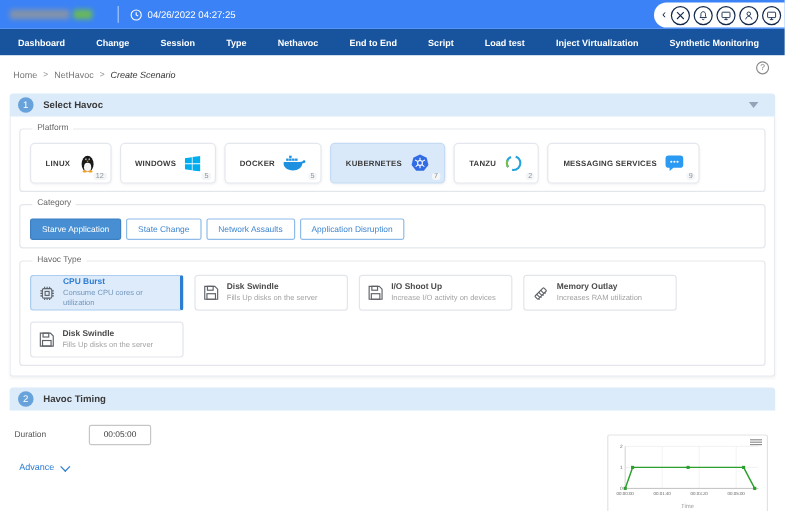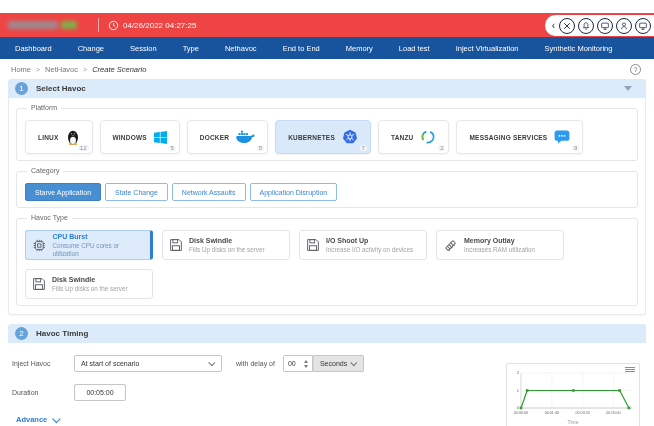--- a/index.html
+++ b/index.html
@@ -1,37 +1,37 @@
 <!DOCTYPE html>
 <html><head>
 <meta charset="utf-8">
 <style>
   html,body{margin:0;padding:0;}
   body{width:654px;height:426px;overflow:hidden;background:#fff;position:relative;
        font-family:"Liberation Sans",sans-serif;-webkit-font-smoothing:antialiased;}
 
   
-  .topbar{height:24px;background:#ef4444;display:flex;align-items:center;position:relative;margin-top:13px;}
+  .topbar{height:24px;background:#3b82f6;display:flex;align-items:center;position:relative;}
   .logo{width:86px;height:12px;margin-left:8px;display:flex;align-items:center;gap:3px;}
   .logo .blob1{width:50px;height:8px;background:#8f969e;border-radius:2px;filter:blur(2px);opacity:.85;}
   .logo .blob2{width:16px;height:8px;background:#6fbf4a;border-radius:2px;filter:blur(2px);opacity:.9;}
   .topbar-divider{width:1px;height:14px;background:rgba(255,255,255,.55);margin:0 9px 0 4px;}
   .timestamp{color:#fff;font-size:8px;display:flex;align-items:center;gap:4px;}
   .top-pill{position:absolute;right:0;top:2px;height:21px;background:#fff;border-radius:11px 0 0 11px;
             display:flex;align-items:center;gap:3px;padding:0 3px 0 7px;}
   .pill-chevron{font-size:10px;color:#0b1f3d;line-height:1;margin-right:1px;}
   .pill-icon{width:16px;height:16px;border:1.3px solid #13294b;border-radius:50%;
              display:flex;align-items:center;justify-content:center;box-sizing:border-box;cursor:pointer;}
 
   
   .navbar{height:22px;background:#17549d;display:flex;align-items:center;padding:0 2px;}
-  .nav-item{color:#fff;font-size:7.5px;font-weight:normal;padding:0 13px;cursor:pointer;white-space:nowrap;}
-
-  
-  .breadcrumb-row{height:20px;display:flex;align-items:center;padding:0 11px;font-size:7.5px;color:#777;position:relative;}
+  .nav-item{color:#fff;font-size:7.5px;font-weight:bold;padding:0 13px;cursor:pointer;white-space:nowrap;}
+
+  
+  .breadcrumb-row{height:32px;display:flex;align-items:center;padding:0 11px;font-size:7.5px;color:#777;position:relative;}
   .crumb{margin-right:5px;cursor:pointer;}
   .crumb-sep{margin-right:5px;color:#999;font-size:7px;}
   .crumb.current{color:#333;font-style:italic;}
   .help-circle{position:absolute;right:13px;top:5px;width:11px;height:11px;border:1px solid #8a8a8a;border-radius:50%;
                color:#777;font-size:7px;display:flex;align-items:center;justify-content:center;cursor:pointer;box-sizing:border-box;}
 
   .content{padding:0 8px;}
 
   
   .section{position:relative;}
@@ -89,21 +89,21 @@
   .num-box{width:30px;height:17px;border:1px solid #c6c6c6;border-radius:2px 0 0 2px;display:flex;align-items:center;
            background:#fff;box-sizing:border-box;padding:0 2px 0 4px;}
   .num-box input{border:none;outline:none;width:14px;font-size:7px;color:#333;padding:0;font-family:inherit;}
   .spinner{display:flex;flex-direction:column;gap:2px;margin-left:2px;cursor:pointer;}
   .spin-up{width:0;height:0;border-left:2.5px solid transparent;border-right:2.5px solid transparent;border-bottom:3px solid #777;}
   .spin-down{width:0;height:0;border-left:2.5px solid transparent;border-right:2.5px solid transparent;border-top:3px solid #777;}
   .unit-box{height:17px;border:1px solid #c6c6c6;border-left:1px solid #d5d5d5;border-radius:0 2px 2px 0;background:#e4e4e4;
             display:flex;align-items:center;gap:5px;padding:0 6px;font-size:7px;color:#333;box-sizing:border-box;cursor:pointer;}
   .duration-input{width:52px;height:17px;border:1px solid #c6c6c6;border-radius:2px;font-size:7px;color:#333;
                   text-align:center;outline:none;box-sizing:border-box;font-family:inherit;}
-  .advance{display:flex;align-items:center;gap:7px;color:#2d7dd2;font-size:7.5px;font-weight:bold;
+  .advance{display:flex;align-items:center;gap:7px;color:#2d7dd2;font-size:7.5px;font-weight:normal;
            margin:14px 0 0 4px;cursor:pointer;width:fit-content;}
   .advance .css-chev{border-color:#2d7dd2;width:4.5px;height:4.5px;}
 
   
   .chart-panel{position:absolute;right:6px;top:8px;width:134px;height:66px;border:1px solid #dfe3e8;background:#fff;
                border-radius:2px;z-index:3;box-sizing:border-box;padding:2px 2px 0;}
   .chart-menu{position:absolute;top:3px;right:4px;width:10px;display:flex;flex-direction:column;gap:1px;cursor:pointer;}
   .chart-menu span{display:block;height:1px;background:#8f8f8f;}
   .chart-xlabel{text-align:center;font-size:5px;color:#9a9a9a;margin-top:-3px;}
 </style>
@@ -157,21 +157,21 @@
   </div>
 </div>
 
 <div class="navbar">
   <span class="nav-item">Dashboard</span>
   <span class="nav-item">Change</span>
   <span class="nav-item">Session</span>
   <span class="nav-item">Type</span>
   <span class="nav-item">Nethavoc</span>
   <span class="nav-item">End to End</span>
-  <span class="nav-item">Memory</span>
+  <span class="nav-item">Script</span>
   <span class="nav-item">Load test</span>
   <span class="nav-item">Inject Virtualization</span>
   <span class="nav-item">Synthetic Monitoring</span>
 </div>
 
 <div class="breadcrumb-row">
   <span class="crumb">Home</span>
   <span class="crumb-sep">&gt;</span>
   <span class="crumb">NetHavoc</span>
   <span class="crumb-sep">&gt;</span>
@@ -349,39 +349,20 @@
   </div>
 
   <div class="section" style="margin-top:9px;">
     <div class="section-header">
       <span class="sec-num">2</span>
       <span class="sec-title">Havoc Timing</span>
     </div>
 
     <div class="timing-body">
 
-      <div class="timing-row">
-        <span class="t-label">Inject Havoc</span>
-        <div class="select-box">
-          <span>At start of scenario</span>
-          <span class="css-chev"></span>
-        </div>
-        <span class="delay-label">with delay of</span>
-        <div class="num-box">
-          <input value="00" style="">
-          <span class="spinner">
-            <span class="spin-up"></span>
-            <span class="spin-down"></span>
-          </span>
-        </div>
-        <div class="unit-box">
-          <span>Seconds</span>
-          <span class="css-chev"></span>
-        </div>
-      </div>
 
       <div class="timing-row">
         <span class="t-label">Duration</span>
         <input class="duration-input" value="00:05:00" style="">
       </div>
 
       <div class="advance">
         <span>Advance</span>
         <span class="css-chev"></span>
       </div>

